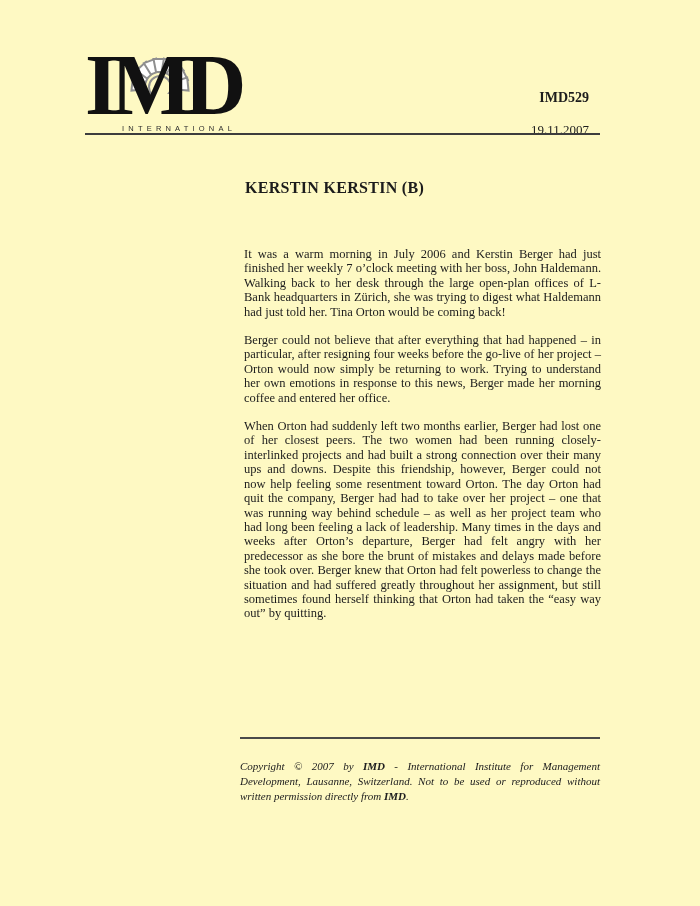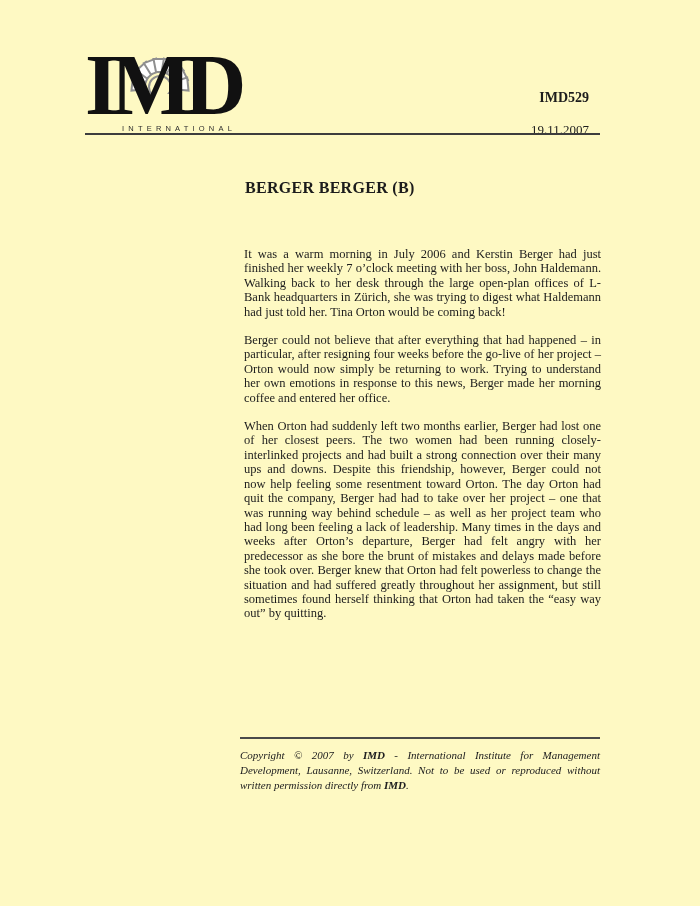--- a/index.html
+++ b/index.html
@@ -52,21 +52,21 @@
   
   .body-col {
     position:absolute; left:244px; top:247px; width:357px;
     font-size:12.5px; line-height:14.4px; text-align:justify;
   }
   .body-col p { margin:0 0 14px 0; }
 
   
   .footer {
     position:absolute; left:240px; top:737px; width:360px;
-    border-top:2px solid #4a4a4a; padding-top:9px;
+    border-top:2px solid #4a4a4a; padding-top:20px;
     font-size:11px; line-height:15px; font-style:italic;
     text-align:justify; color:#202020;
   }
   .footer .b { font-weight:bold; }
 </style>
 </head>
 <body>
 
 <div class="page">
 
@@ -89,21 +89,21 @@
     <div class="logo-sub">INTERNATIONAL</div>
   </div>
 
   <div class="header-meta">
     <div class="doc-id">IMD529</div>
     <div class="doc-date">19.11.2007</div>
   </div>
 
   <div class="header-rule"></div>
 
-  <h1 class="title">BERGER BERGER (B)</h1>
+  <h1 class="title">KERSTIN KERSTIN (B)</h1>
 
 
   <main class="body-col">
     <p>It was a warm morning in July 2006 and Kerstin Berger had just finished her weekly 7 o’clock meeting with her boss, John Haldemann. Walking back to her desk through the large open-plan offices of L-Bank headquarters in Zürich, she was trying to digest what Haldemann had just told her. Tina Orton would be coming back!</p>
     <p>Berger could not believe that after everything that had happened – in particular, after resigning four weeks before the go-live of her project – Orton would now simply be returning to work. Trying to understand her own emotions in response to this news, Berger made her morning coffee and entered her office.</p>
     <p>When Orton had suddenly left two months earlier, Berger had lost one of her closest peers. The two women had been running closely-interlinked projects and had built a strong connection over their many ups and downs. Despite this friendship, however, Berger could not now help feeling some resentment toward Orton. The day Orton had quit the company, Berger had had to take over her project – one that was running way behind schedule – as well as her project team who had long been feeling a lack of leadership. Many times in the days and weeks after Orton’s departure, Berger had felt angry with her predecessor as she bore the brunt of mistakes and delays made before she took over. Berger knew that Orton had felt powerless to change the situation and had suffered greatly throughout her assignment, but still sometimes found herself thinking that Orton had taken the “easy way out” by quitting.</p>
   </main>
 
   <footer class="footer">
     <span>Copyright © 2007 by </span><span class="b">IMD</span><span> - International Institute for Management Development, Lausanne, Switzerland. Not to be used or reproduced without written permission directly from </span><span class="b">IMD</span><span>.</span>

